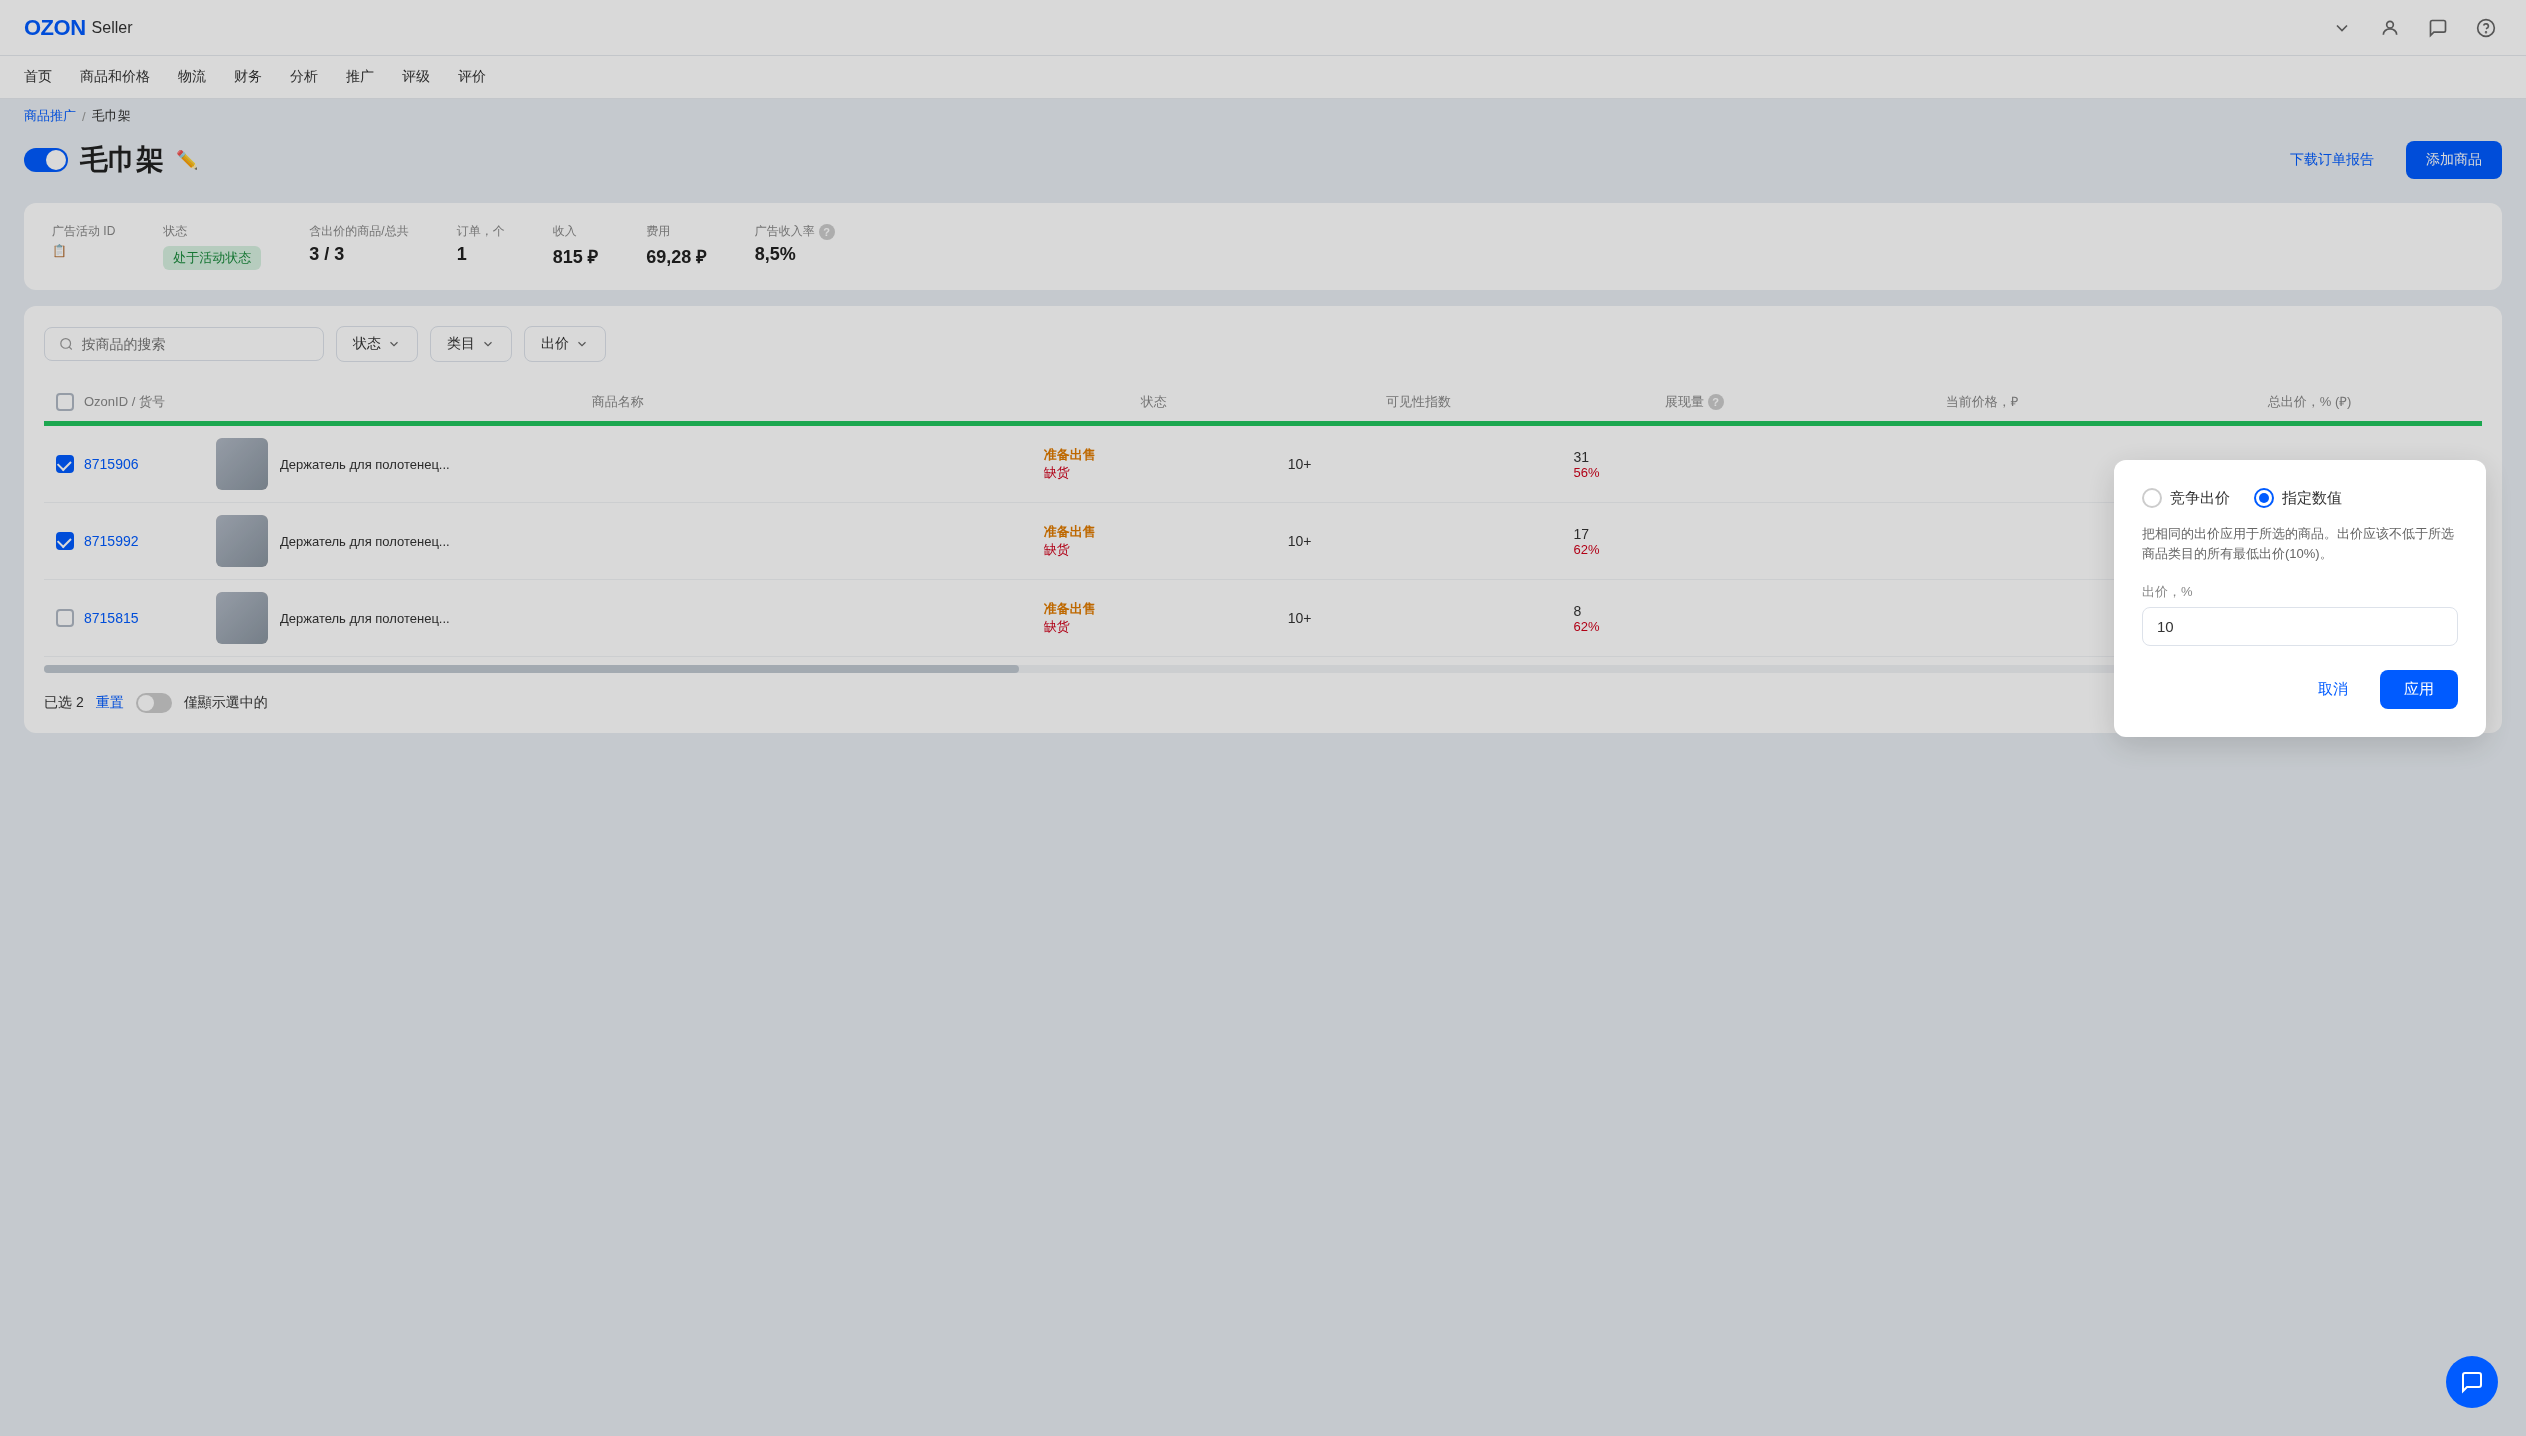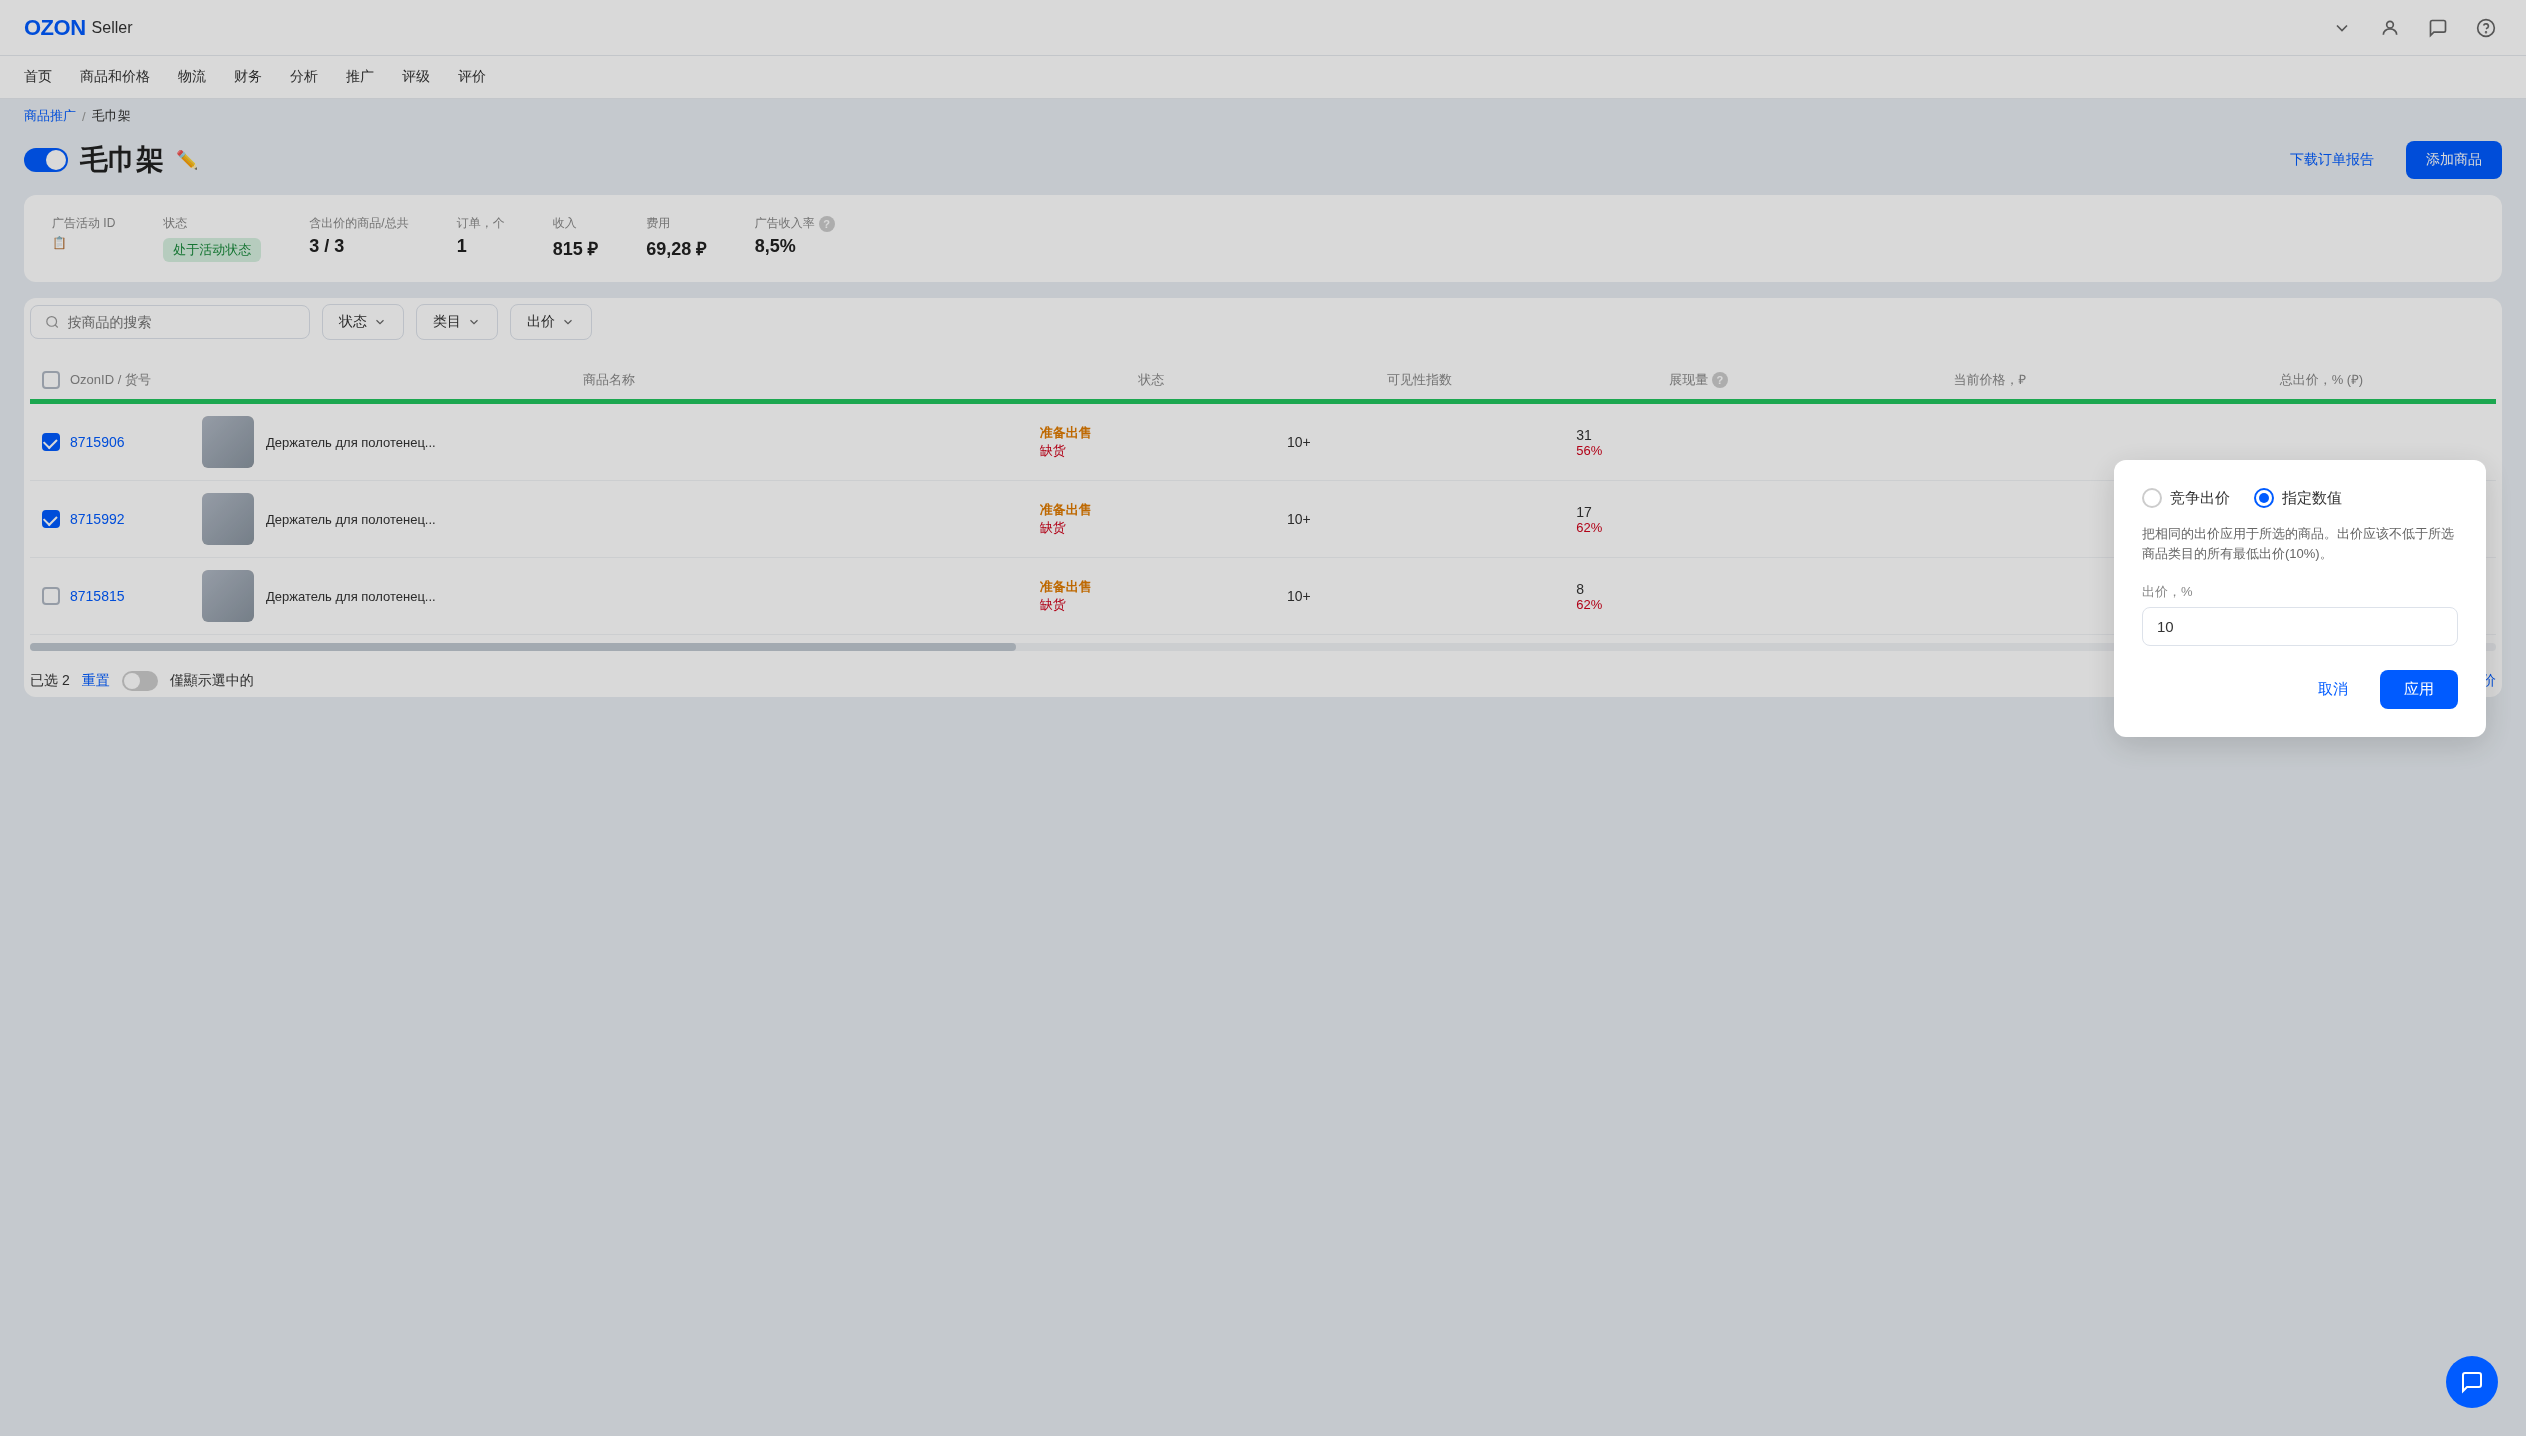--- a/index.html
+++ b/index.html
@@ -143,21 +143,21 @@
       border: none;
       border-radius: 8px;
       font-size: 14px;
       font-weight: 500;
       cursor: pointer;
     }
 
     
     .stats-card {
       background: #fff;
-      margin: 0 24px 16px;
+      margin: 8px 24px 16px;
       border-radius: 12px;
       padding: 20px 28px;
       display: flex;
       gap: 48px;
       align-items: flex-start;
     }
     .stat-item { display: flex; flex-direction: column; gap: 4px; }
     .stat-label { font-size: 12px; color: #888; display: flex; align-items: center; gap: 4px; }
     .stat-value { font-size: 18px; font-weight: 600; color: #222; }
     .stat-badge {
@@ -169,21 +169,21 @@
       font-weight: 500;
       display: inline-block;
       margin-top: 2px;
     }
 
     
     .main-content {
       background: #fff;
       margin: 0 24px;
       border-radius: 12px;
-      padding: 6px;
+      padding: 20px;
       position: relative;
     }
 
     
     .filters-row {
       display: flex;
       gap: 12px;
       margin-bottom: 20px;
       align-items: center;
     }

